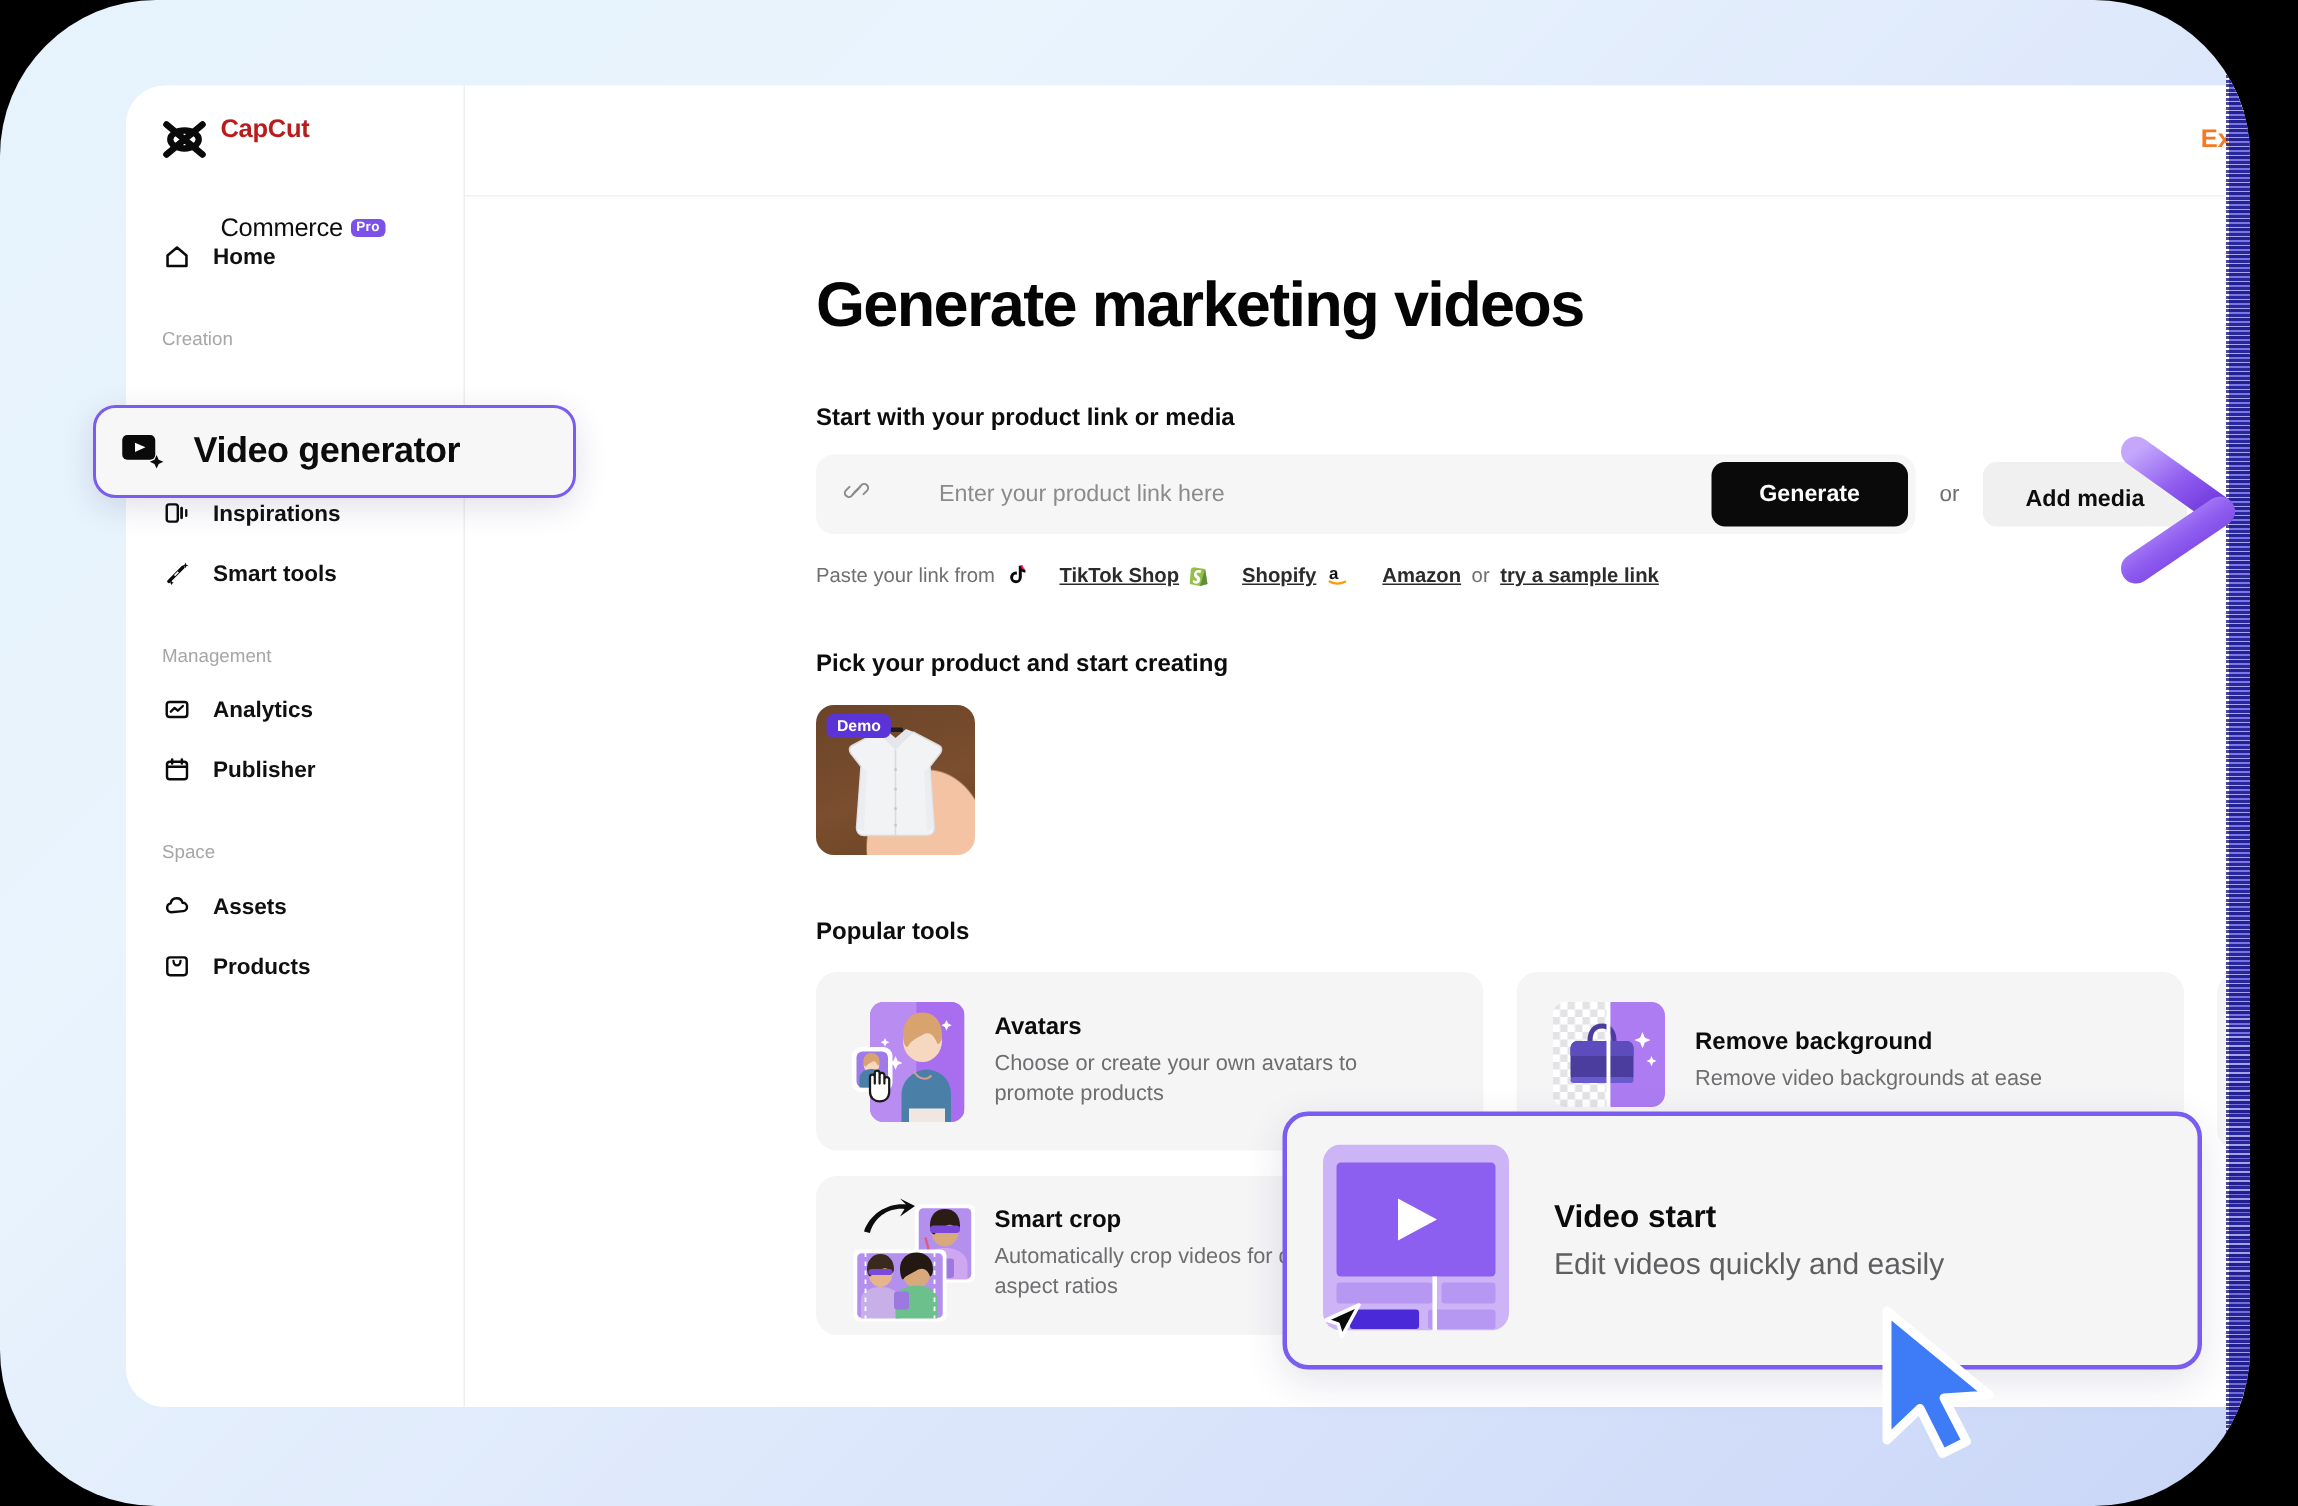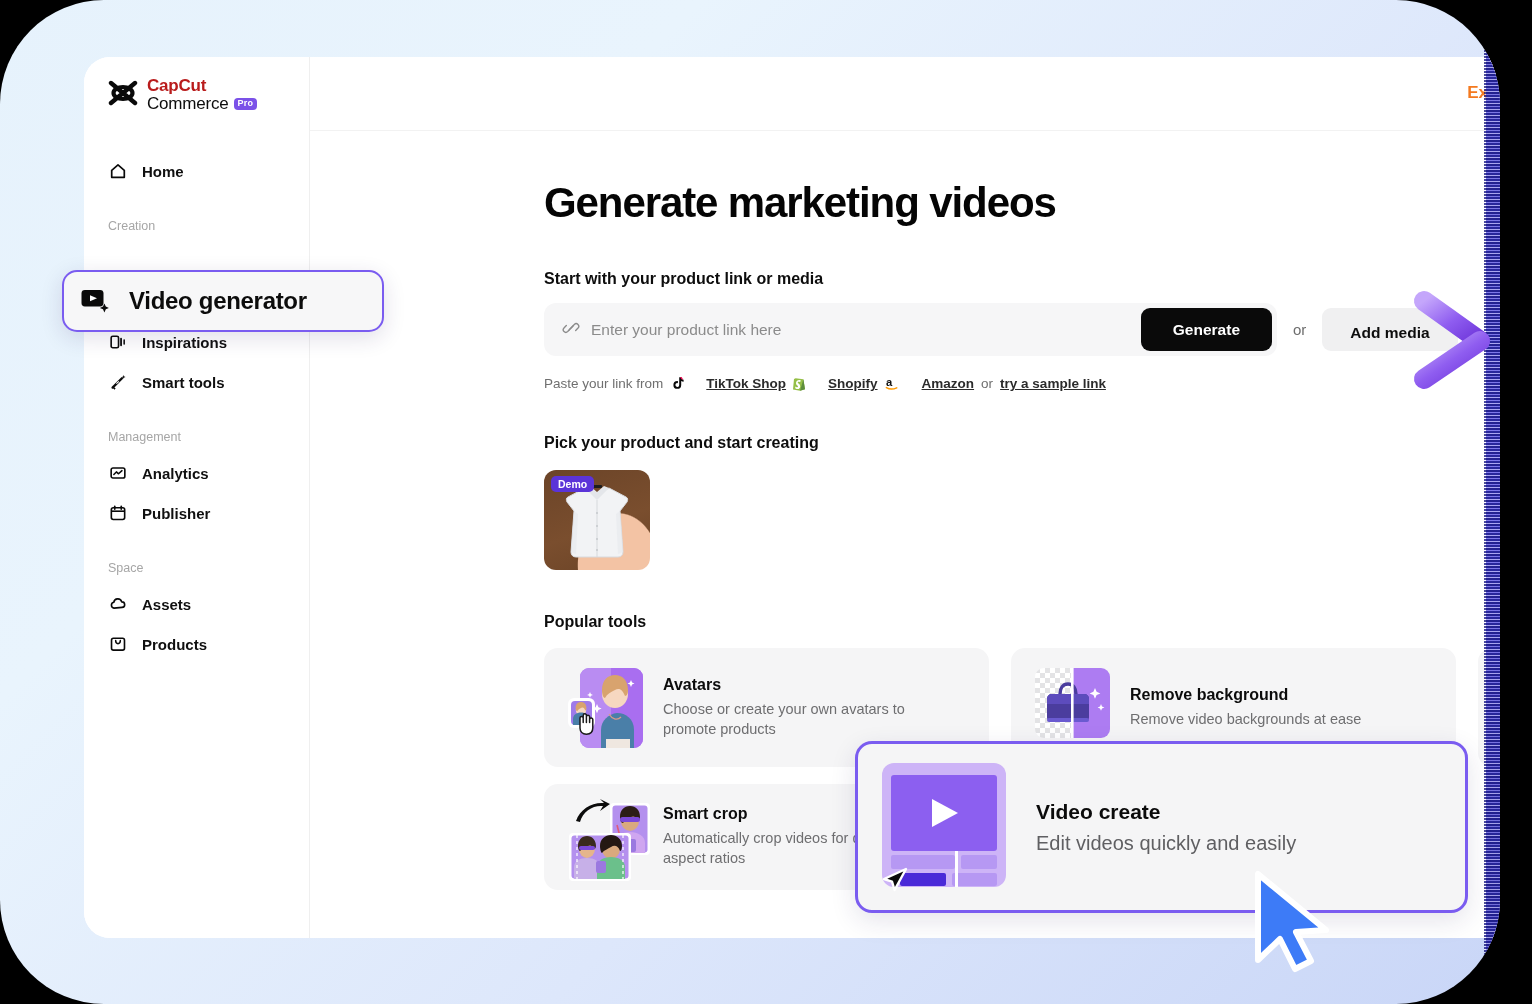--- a/index.html
+++ b/index.html
@@ -44,21 +44,21 @@
 
   
   .sidebar {
     position: absolute; left: 0; top: 0; width: 226px; height: 100%;
     background: #fff; border-right: 1px solid #efefef;
   }
   .logo { position: absolute; left: 24px; top: 20px; display:flex; gap:9px; align-items:flex-start; }
   .logo-mark { width: 30px; height: 26px; margin-top:3px; }
   .logo-txt { line-height: 1.08; }
   .logo-l1 { font-size: 17px; font-weight: 700; color:#b91c1c; letter-spacing:-.2px;}
-  .logo-l2 { font-size: 17px; font-weight: 400; color:#0d0d0d; letter-spacing:-.2px; display:flex; align-items:center; gap:5px;}
+  .logo-l2 { font-size: 17px; font-weight: 400; color:#0d0d0d; letter-spacing:-.2px; display:flex; align-items:center; gap:5px;margin-top:48px;}
   .pro-badge {
     background:#7b51e8; color:#fff; font-size:9px; font-weight:700;
     border-radius:4px; padding:1px 4px 2px; line-height:1; letter-spacing:.2px;
     position: relative; top: -1px;
   }
 
   .nav { position:absolute; left:0; top:94px; width:100%; }
   .nav-item {
     display:flex; align-items:center; gap:15px;
     height:40px; margin:0 12px; padding:0 12px; border-radius:8px;
@@ -95,21 +95,21 @@
   .content { padding: 48px 0 0 234px; position:relative; }
   h1.page-title { font-size:42px; font-weight:800; color:#050505; letter-spacing:-1.1px; }
 
   .sec-label { font-size:16px; font-weight:700; color:#0d0d0d; margin-top:43px; }
 
   .link-row { display:flex; align-items:center; margin-top:15px; }
   .link-input {
     width:733px; height:53px; background:#f6f6f7; border-radius:12px;
     display:flex; align-items:center; gap:11px; padding:0 18px; position:relative;
   }
-  .link-input .ph { font-size:15.5px; color:#8b8b8b; }
+  .link-input .ph { font-size:15.5px; color:#8b8b8b;margin-left:35px; }
   .btn-generate {
     position:absolute; right:5px; top:5px; height:43px; padding:0 32px;
     background:#0a0a0a; color:#fff; border-radius:9px; border:0;
     font-size:15.5px; font-weight:700; cursor:pointer;
     font-family:"Liberation Sans", sans-serif;
     text-align:center;
   }
   .or-txt { font-size:15px; color:#6d6d6d; margin:0 16px; }
   .btn-addmedia {
     height:43px; padding:16px 28px; background:#f0f0f1; color:#0d0d0d; border:0;
@@ -529,21 +529,21 @@
           <rect x="79" y="92" width="36" height="14" rx="2" fill="#b698f3"></rect>
           <rect x="18" y="110" width="46" height="13" rx="2" fill="#4a2ad8"></rect>
           <rect x="70" y="110" width="45" height="13" rx="2" fill="#b698f3"></rect>
           <rect x="73" y="88" width="3" height="38" fill="#fff"></rect>
         </svg>
         <svg width="34" height="34" viewBox="0 0 34 34" style="position:absolute; left:-2px; bottom:-6px;">
           <path d="M26 6 L4 16 L12 18.6 L14.6 27z" fill="#0a0a0a" stroke="#fff" stroke-width="2.4" stroke-linejoin="round"></path>
         </svg>
       </div>
       <div>
-        <div class="zc-title">Video create</div>
+        <div class="zc-title">Video start</div>
         <div class="zc-sub">Edit videos quickly and easily</div>
       </div>
     </div>
 
     <div class="cursor">
       <svg width="86" height="108" viewBox="0 0 86 108">
         <path d="M10 6 L10 92 L32 71 L47 101 L63 93 L48 64 L78 62 Z" fill="#3d7bf7" stroke="#fff" stroke-width="6" stroke-linejoin="round"></path>
       </svg>
     </div>
 

